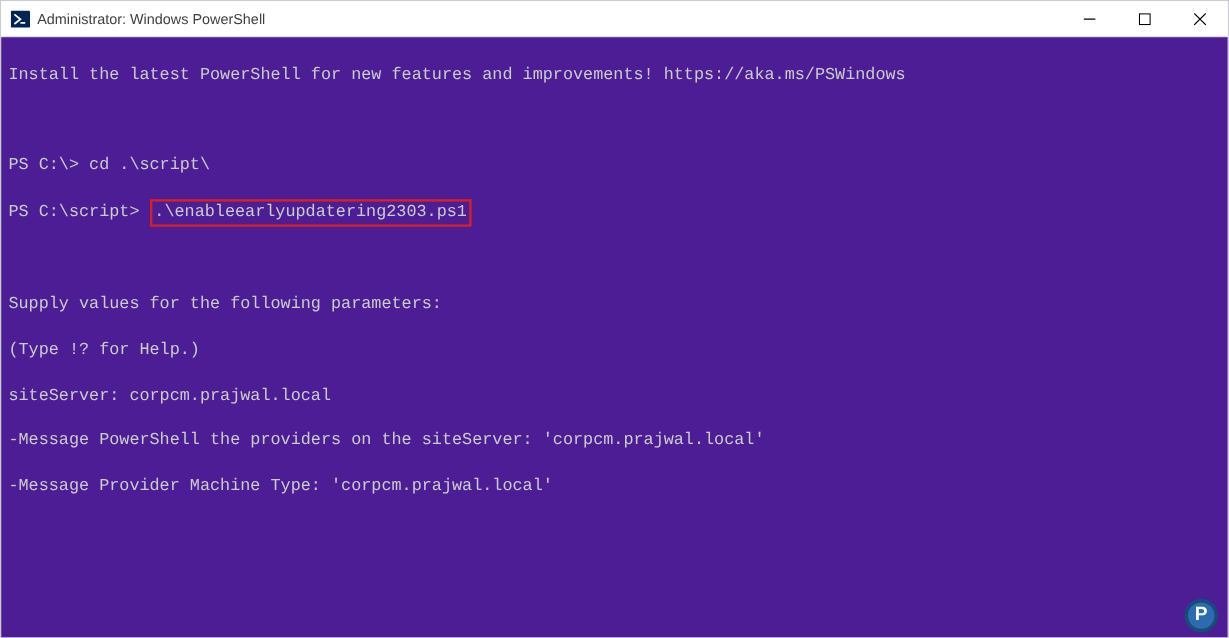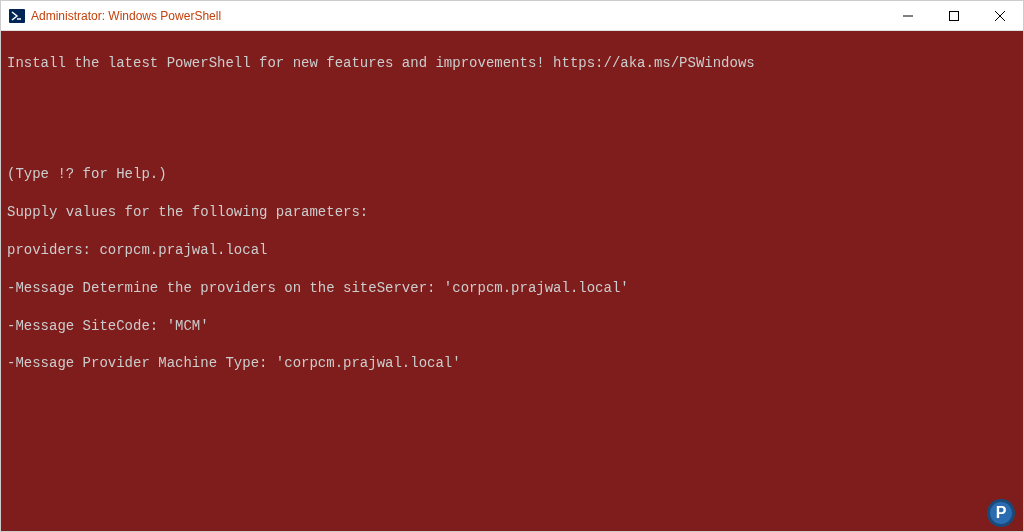--- a/index.html
+++ b/index.html
@@ -32,40 +32,40 @@
       width: 16px;
       height: 16px;
       margin: 0 6px 0 8px;
       display: flex;
       align-items: center;
       justify-content: center;
     }
     .titlebar-title {
       font-family: 'Segoe UI', Tahoma, sans-serif;
       font-size: 12px;
-      color: #c2410c;
+      color: #404040;
       flex: 1;
     }
     .win-controls {
       display: flex;
       height: 100%;
     }
     .win-btn {
       width: 46px;
       height: 100%;
       display: flex;
       align-items: center;
       justify-content: center;
       font-family: 'Segoe UI', sans-serif;
       font-size: 11px;
       color: #000;
     }
     .terminal {
       flex: 1;
-      background: #7f1d1d;
+      background: #4c1d95;
       color: #cccccc;
       padding: 4px 6px;
       font-size: 14px;
       line-height: 1.35;
       overflow: hidden;
       white-space: pre-wrap;
       word-break: break-all;
       position: relative;
     }
     .line {
@@ -125,26 +125,27 @@
         <svg width="10" height="10" viewBox="0 0 10 10">
             <line x1="0" y1="0" x2="10" y2="10" stroke="#000" stroke-width="1"></line>
             <line x1="10" y1="0" x2="0" y2="10" stroke="#000" stroke-width="1"></line>
           </svg>
       </div>
     </div>
   </div>
   <div class="terminal">
 <span class="line">Install the latest PowerShell for new features and improvements! https://aka.ms/PSWindows</span>
 <div class="spacer"></div>
+<span class="line">PS C:\&gt; cd .\script\</span>
+<span class="line"><span>PS C:\script&gt; </span><span class="highlight-red">.\enableearlyupdatering2303.ps1</span></span>
 <div class="spacer"></div>
+<span class="line">Supply values for the following parameters:</span>
 <span class="line">(Type !? for Help.)</span>
-<span class="line">Supply values for the following parameters:</span>
-<span class="line">providers: corpcm.prajwal.local</span>
-<span class="line">-Message Determine the providers on the siteServer: 'corpcm.prajwal.local'</span>
-<span class="line">-Message SiteCode: 'MCM'</span>
+<span class="line">siteServer: corpcm.prajwal.local</span>
+<span class="line">-Message PowerShell the providers on the siteServer: 'corpcm.prajwal.local'</span>
 <span class="line">-Message Provider Machine Type: 'corpcm.prajwal.local'</span>
 
 
 
 
 
 
 
 
 

